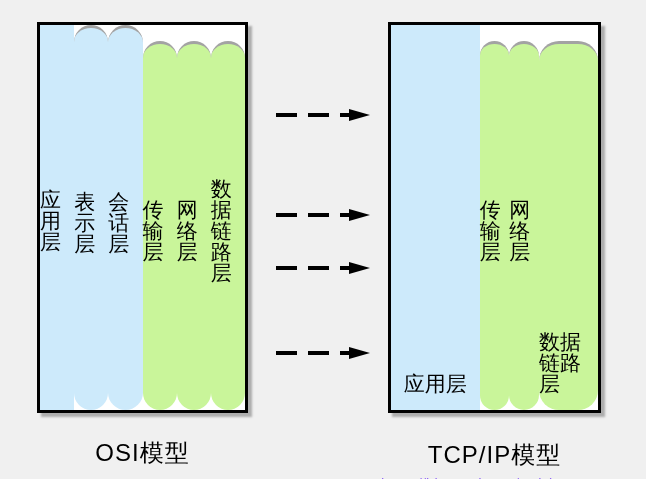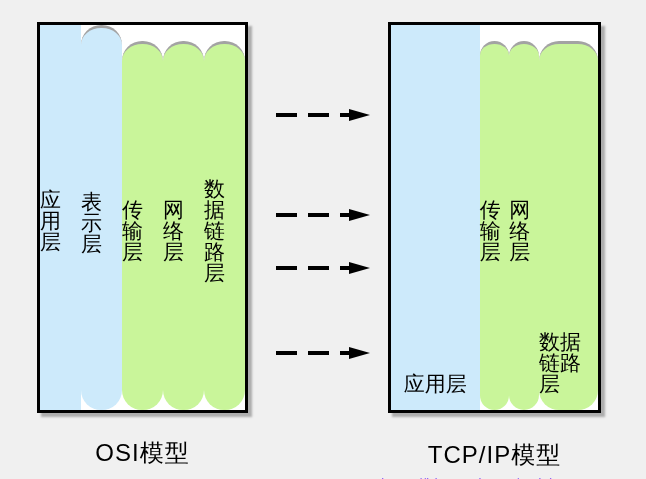--- a/index.html
+++ b/index.html
@@ -79,20 +79,23 @@
 
 <div class="stage">
 
   <div class="model-box osi-box">
     <div class="layer-row span-1 bg-blue">
       <span>应用层</span>
     </div>
     <div class="layer-row span-1 bg-blue">
       <span>表示层</span>
     </div>
+    <div class="layer-row span-1 bg-blue">
+      <span>会话层</span>
+    </div>
     <div class="layer-row span-1 bg-green">
       <span>传输层</span>
     </div>
     <div class="layer-row span-1 bg-green">
       <span>网络层</span>
     </div>
     <div class="layer-row span-1 bg-green">
       <span>数据链路层</span>
     </div>
   </div>

